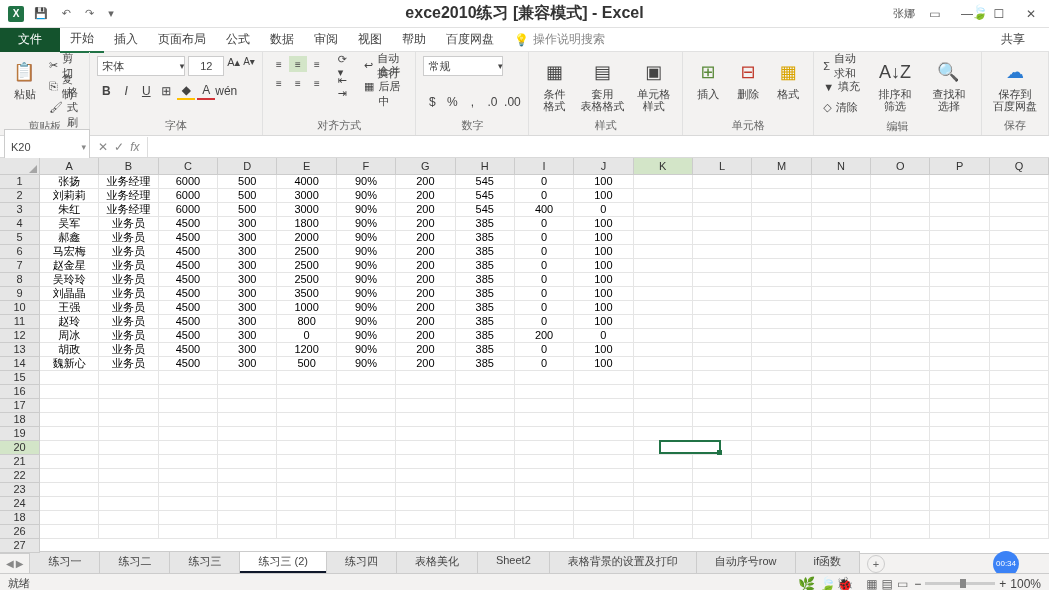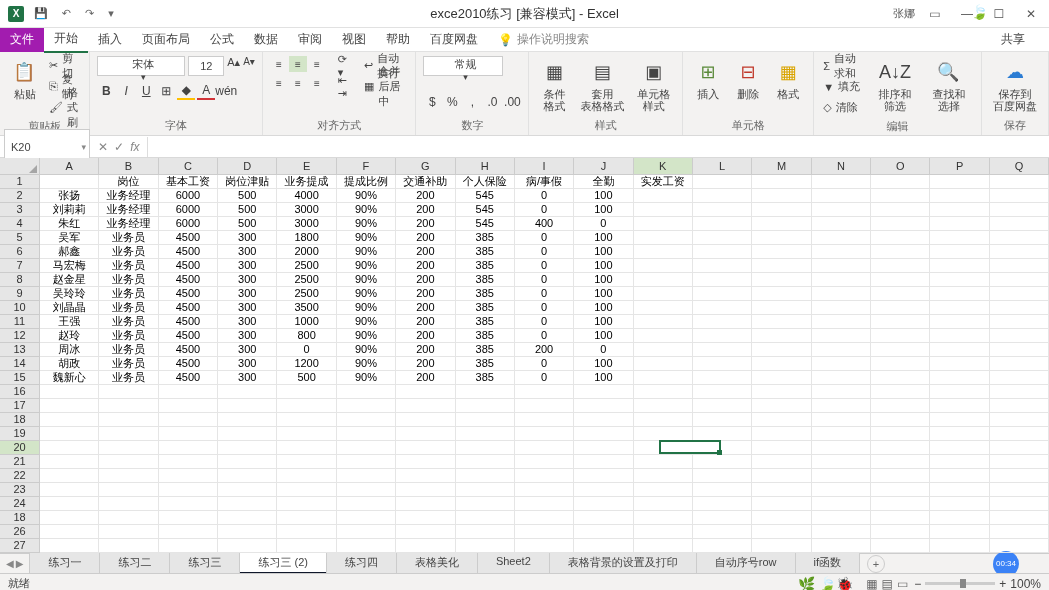--- a/index.html
+++ b/index.html
@@ -3,45 +3,45 @@
 <meta charset="utf-8">
 <style>
 * { margin: 0; padding: 0; box-sizing: border-box; font-family: "Segoe UI", "Microsoft YaHei", sans-serif; }
 body { width: 1049px; height: 590px; overflow: hidden; background: #fff; font-size: 12px; color: #444; }
 
 
 .titlebar { height: 28px; background: #fff; display: flex; align-items: center; position: relative; border-bottom: 1px solid #e1e1e1; }
 .titlebar .qat { display: flex; align-items: center; gap: 6px; padding-left: 8px; }
 .titlebar .qat .excel-logo { width: 16px; height: 16px; background: #217346; display: inline-flex; align-items: center; justify-content: center; color: #fff; font-size: 10px; font-weight: bold; border-radius: 2px; }
 .titlebar .qat button { background: none; border: none; color: #666; font-size: 11px; padding: 2px 4px; cursor: pointer; }
-.titlebar .title-center { position: absolute; left: 50%; transform: translateX(-50%); font-size: 13px; color: #333; }
+.titlebar .title-center { position: absolute; left: 50%; transform: translateX(-50%); font-size: 16px; color: #333; font-weight: bold; }
 .titlebar .title-right { margin-left: auto; display: flex; align-items: center; gap: 8px; padding-right: 6px; font-size: 11px; color: #555; }
 .titlebar .winbtn { width: 24px; text-align: center; color: #555; font-size: 12px; cursor: pointer; }
 .leaves { position: absolute; right: 60px; top: 4px; color: #bbb; font-size: 14px; pointer-events: none; }
 
 
 .tabs { height: 24px; display: flex; align-items: center; background: #fff; border-bottom: 1px solid #e1e1e1; }
-.tabs .file-tab { background: #a21caf; color: #fff; padding: 4px 10px; font-size: 12px; height: 24px; display: flex; align-items: center; }
+.tabs .file-tab { background: #14532d; color: #fff; padding: 4px 18px; font-size: 12px; height: 24px; display: flex; align-items: center; }
 .tabs .tab { padding: 4px 10px; color: #444; cursor: pointer; font-size: 12px; }
 .tabs .tab.active { border-bottom: 2px solid #217346; }
 .tabs .tell-me { margin-left: 10px; color: #888; display: flex; align-items: center; gap: 4px; }
 .tabs .tell-me .bulb { color: #888; font-size: 12px; }
 .tabs .share { margin-left: auto; padding-right: 24px; color: #444; }
 
 
 .ribbon { height: 84px; background: #f3f2f1; border-bottom: 1px solid #d9d9d9; display: flex; }
 .group { border-right: 1px solid #e1e1e1; padding: 4px 7px 2px 7px; display: flex; flex-direction: column; justify-content: space-between; }
 .group-label { text-align: center; font-size: 11px; color: #666; margin-top: 2px; }
 .group-body { display: flex; align-items: flex-start; gap: 4px; height: 64px; }
 .big-btn { display: flex; flex-direction: column; align-items: center; gap: 2px; padding: 2px 4px; cursor: pointer; }
 .big-btn .icon { width: 28px; height: 28px; display: flex; align-items: center; justify-content: center; font-size: 18px; }
 .big-btn .lbl { font-size: 11px; text-align: center; line-height: 12px; }
 .mini-col { display: flex; flex-direction: column; gap: 2px; font-size: 11px; }
 .mini-col > div { display: flex; align-items: center; gap: 4px; height: 19px; cursor: pointer; padding: 0 2px; }
-.font-select { width: 88px; height: 20px; border: 1px solid #ccc; background: #fff; font-size: 11px; padding-left: 4px; display: flex; align-items: center; justify-content: space-between; flex-direction: column; }
+.font-select { width: 88px; height: 20px; border: 1px solid #ccc; background: #fff; font-size: 11px; padding-left: 4px; display: flex; align-items: center; justify-content: space-between; }
 .size-select { width: 36px; height: 20px; border: 1px solid #ccc; background: #fff; font-size: 11px; text-align: center; display: flex; align-items: center; justify-content: center; }
 .font-btns { display: flex; gap: 2px; margin-top: 3px; }
 .font-btns span { width: 18px; height: 18px; display: inline-flex; align-items: center; justify-content: center; font-size: 12px; cursor: pointer; }
 .align-grid { display: grid; grid-template-columns: repeat(3, 18px); gap: 1px; }
 .align-grid span { height: 16px; display: flex; align-items: center; justify-content: center; border: 1px solid transparent; cursor: pointer; font-size: 10px; }
 .underline-red { border-bottom: 2px solid #d13438; }
 .underline-yellow { border-bottom: 2px solid #ffc000; }
 
 
 .formula-bar { height: 22px; display: flex; align-items: center; border-bottom: 1px solid #d9d9d9; }
@@ -64,21 +64,21 @@
 .cell-row { display: flex; height: 14px; }
 .cell { width: 62px; border-right: 1px solid #e5e5e5; border-bottom: 1px solid #e5e5e5; font-size: 11px; line-height: 13px; text-align: center; color: #000; overflow: hidden; white-space: nowrap; }
 .active-cell-box { position: absolute; border: 2px solid #217346; background: #fff; pointer-events: none; }
 .active-cell-box::after { content: ""; position: absolute; right: -3px; bottom: -3px; width: 5px; height: 5px; background: #217346; }
 
 
 .sheet-bar { height: 20px; display: flex; align-items: center; background: #f3f2f1; border-top: 1px solid #ccc; }
 .sheet-nav { display: flex; gap: 2px; padding: 0 6px; color: #888; font-size: 10px; }
 .sheet-tabs { display: flex; }
 .sheet-tab { padding: 2px 18px; border: 1px solid #ccc; border-bottom: none; margin-right: -1px; font-size: 11px; background: #e6e6e6; cursor: pointer; border-radius: 0 0 2px 2px; }
-.sheet-tab.active { background: #fff; border-bottom: 3px solid #0f172a; }
+.sheet-tab.active { background: #fff; border-bottom: 6px solid #0f172a; }
 .sheet-add { width: 18px; height: 18px; border: 1px solid #ccc; border-radius: 50%; display: flex; align-items: center; justify-content: center; margin-left: 8px; font-size: 11px; color: #666; cursor: pointer; }
 .timer-bubble { width: 26px; height: 26px; border-radius: 50%; background: #3b82f6; color: #fff; font-size: 8px; display: flex; align-items: center; justify-content: center; margin-left: auto; margin-right: 30px; }
 
 
 .statusbar { height: 20px; display: flex; align-items: center; background: #f3f2f1; border-top: 1px solid #ccc; position: relative; }
 .statusbar .ready { padding-left: 8px; font-size: 11px; color: #444; }
 .stat-leaves { margin-left: auto; margin-right: 12px; color: #5a8a3a; font-size: 14px; }
 .view-btns { display: flex; gap: 4px; padding-right: 6px; color: #666; }
 .zoom { display: flex; align-items: center; gap: 4px; padding-right: 8px; }
 .zoom-slider { width: 70px; height: 3px; background: #ccc; position: relative; }
@@ -352,39 +352,20 @@
       <div class="row-header">21</div>
       <div class="row-header">22</div>
       <div class="row-header">23</div>
       <div class="row-header">24</div>
       <div class="row-header">18</div>
       <div class="row-header">26</div>
       <div class="row-header">27</div>
     </div>
   <div class="cells" id="cells">
       <div class="cell-row">
-        <div class="cell"></div>
-        <div class="cell">岗位</div>
-        <div class="cell">基本工资</div>
-        <div class="cell">岗位津贴</div>
-        <div class="cell">业务提成</div>
-        <div class="cell">提成比例</div>
-        <div class="cell">交通补助</div>
-        <div class="cell">个人保险</div>
-        <div class="cell">病/事假</div>
-        <div class="cell">全勤</div>
-        <div class="cell">实发工资</div>
-        <div class="cell"></div>
-        <div class="cell"></div>
-        <div class="cell"></div>
-        <div class="cell"></div>
-        <div class="cell"></div>
-        <div class="cell"></div>
-      </div>
-      <div class="cell-row">
         <div class="cell">张扬</div>
         <div class="cell">业务经理</div>
         <div class="cell">6000</div>
         <div class="cell">500</div>
         <div class="cell">4000</div>
         <div class="cell">90%</div>
         <div class="cell">200</div>
         <div class="cell">545</div>
         <div class="cell">0</div>
         <div class="cell">100</div>

